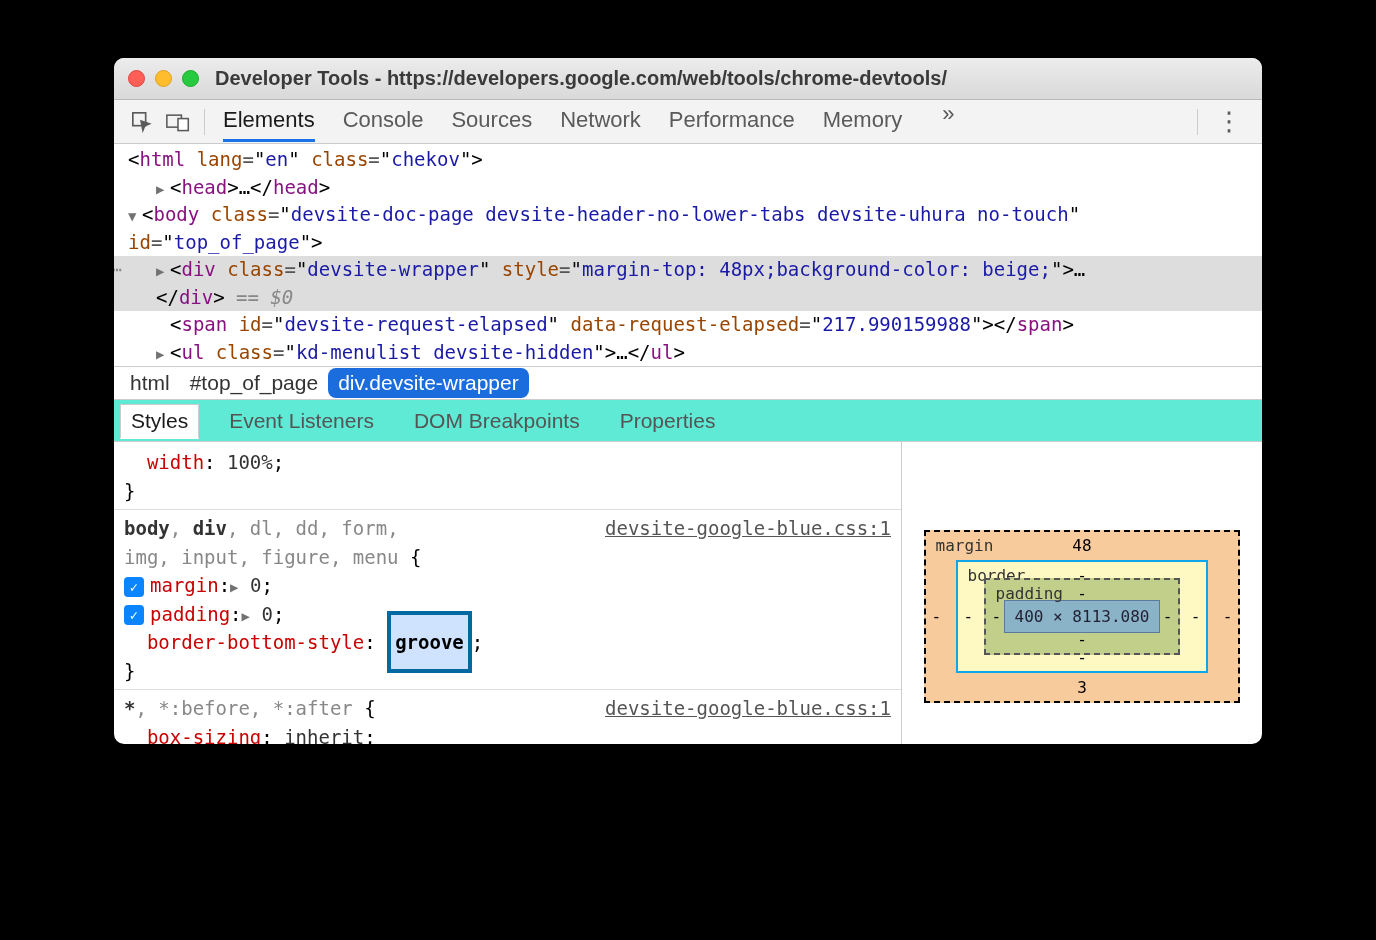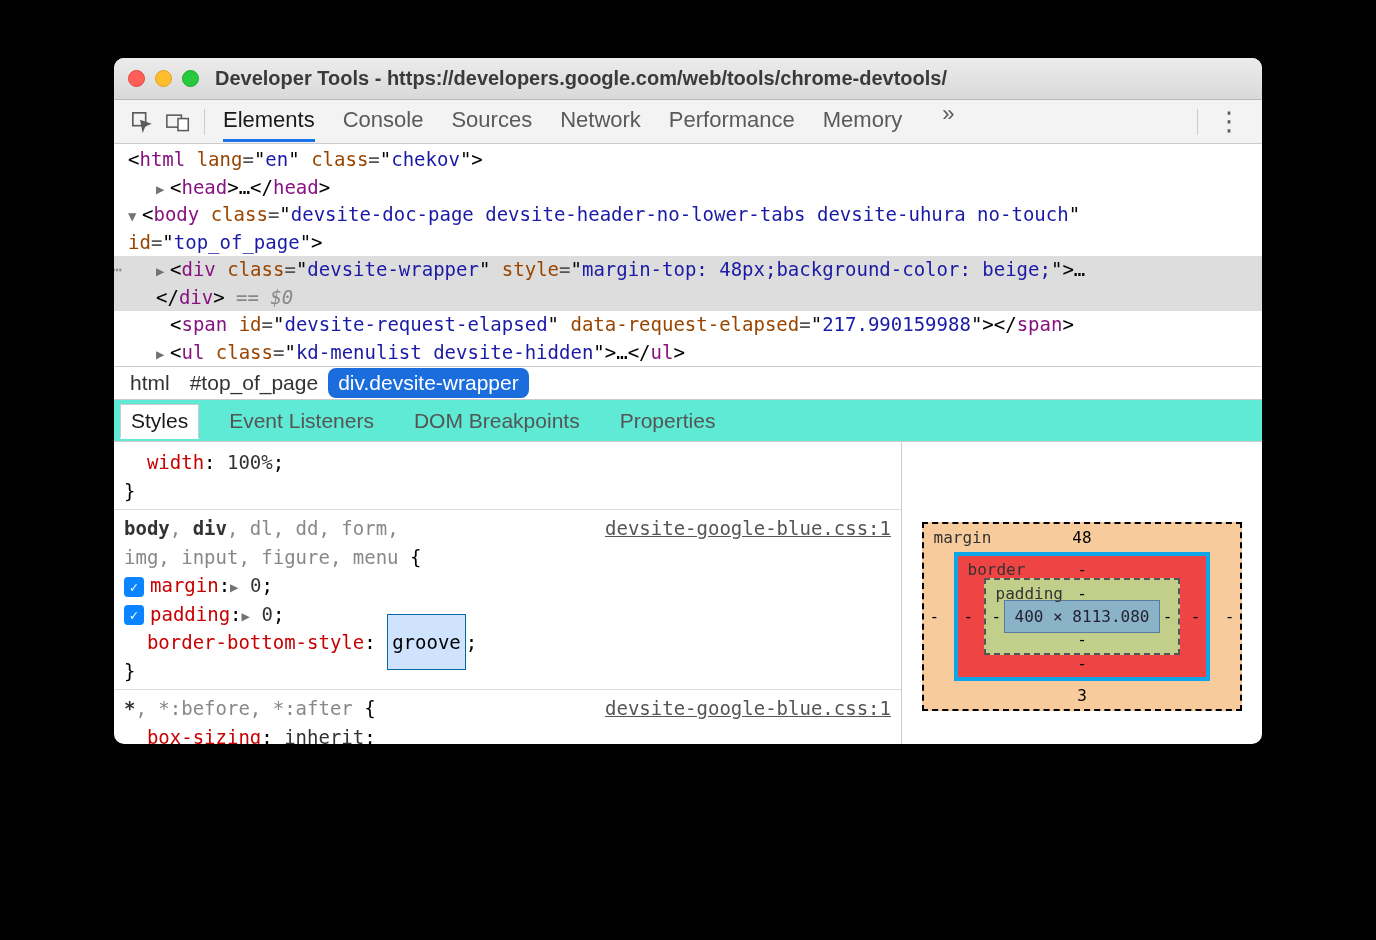--- a/index.html
+++ b/index.html
@@ -39,25 +39,25 @@
 .panel-tab { color: #555; padding: 4px 10px; }
 .panel-tab.active { background: #fff; border: 1px solid #ccc; border-bottom: 2px solid #fff; margin-bottom: -1px; color: #1a1a1a; }
 .panels { display: flex; height: 302px; }
 .styles-pane { flex: 1; font-family: Menlo,Consolas,monospace; font-size: 19px; padding: 6px 10px; line-height: 1.5; overflow: hidden; border-right: 1px solid #ccc; }
 .rule-sep { height: 1px; background: #ddd; margin: 4px -10px; }
 .prop { color: #c80000; }
 .val { color: #333; }
 .selector { color: #888; }
 .src-link { float: right; color: #555; text-decoration: underline; }
 .chk { display: inline-block; width: 20px; height: 20px; background: #0a84ff; border-radius: 4px; color: #fff; text-align: center; font-size: 14px; line-height: 20px; margin-right: 6px; vertical-align: middle; }
-.edit-val { background: #cfe3ff; padding: 16px 4px; border: 1px solid #0369a1; }
+.edit-val { background: #cfe3ff; padding: 16px 4px; border: 4px solid #0369a1; font-weight: bold; }
 .box-model-pane { width: 360px; display: flex; align-items: center; justify-content: center; padding-top: 46px; }
 .bm { position: relative; font-family: Menlo,Consolas,monospace; font-size: 16px; text-align: center; }
 .bm-margin { border: 2px dashed #000; background: #f8cb9c; padding: 28px 30px 28px 30px; position: relative; }
-.bm-border { border: 4px solid #0ea5e9; background: #ef4444; padding: 22px 26px; position: relative; }
+.bm-border { border: 2px solid #0ea5e9; background: #fef9c3; padding: 16px 26px; position: relative; }
 .bm-padding { border: 2px dashed #555; background: #c2cf8a; padding: 20px 18px; position: relative; }
 .bm-content { border: 1px solid #5a7aa0; background: #8bb3c8; padding: 6px 10px; color: #223; }
 .bm-label { position: absolute; top: 4px; left: 10px; font-size: 16px; color: #333; }
 .bm-val-top { position: absolute; top: 4px; left: 50%; transform: translateX(-50%); }
 .bm-val-bottom { position: absolute; bottom: 4px; left: 50%; transform: translateX(-50%); }
 .bm-val-left { position: absolute; left: 6px; top: 50%; transform: translateY(-50%); }
 .bm-val-right { position: absolute; right: 6px; top: 50%; transform: translateY(-50%); }
 </style>
 </head>
 <body>

